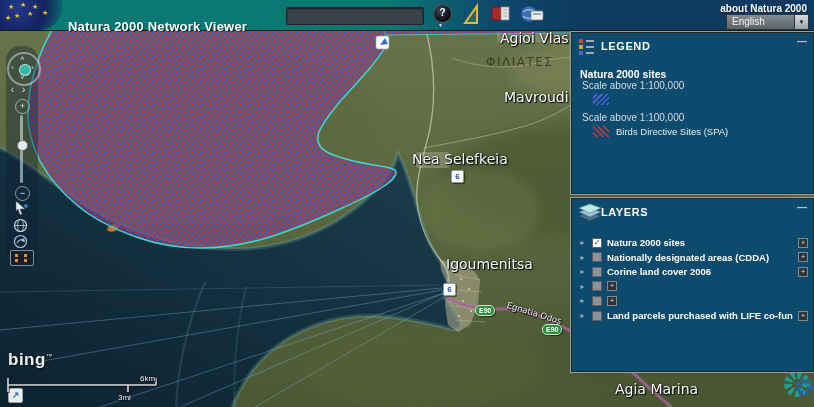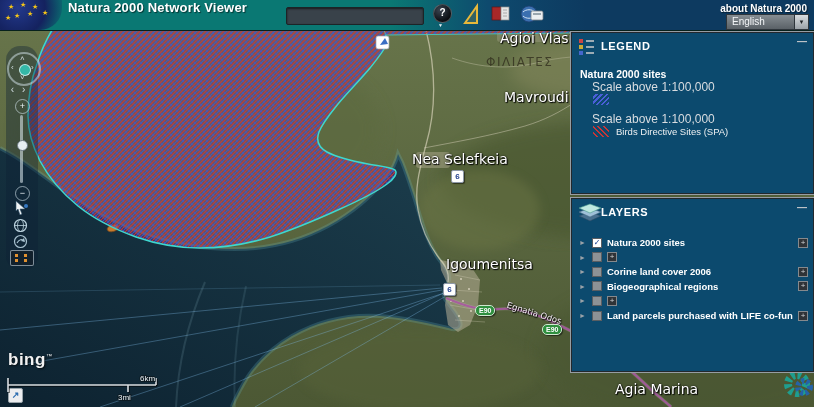--- a/index.html
+++ b/index.html
@@ -7,21 +7,21 @@
   .stage{position:relative;width:814px;height:407px;overflow:hidden;
          font-family:"Liberation Sans",sans-serif;background:#16333f;}
   
   .header{position:absolute;left:0;top:0;width:814px;height:30px;
     background:linear-gradient(90deg,#0a7873 0%,#0a7873 48%,#0e4a6e 60%,#0d3a60 72%,#0d3a60 100%);
     border-bottom:1px solid #06211c;z-index:40;}
   .eu-logo{position:absolute;left:0;top:0;width:62px;height:30px;
     background:radial-gradient(circle at 18px 8px,#23398c 0%,#14225f 55%,#0a7873 100%);
     border-bottom-right-radius:22px;overflow:hidden;}
   .eu-logo .star{position:absolute;color:#f4c518;font-size:7px;line-height:7px;}
-  .app-title{position:absolute;left:68px;top:0;font-size:13px;font-weight:bold;color:#fff;
+  .app-title{position:absolute;left:68px;top:19px;font-size:13px;font-weight:bold;color:#fff;
     text-shadow:1px 1px 1px rgba(0,0,0,.55);letter-spacing:.2px;}
   .search-input{position:absolute;left:286px;top:7px;width:128px;height:16px;
     background:#39424a;border:1px solid #1c2427;border-radius:2px;color:#dfe6ea;
     font-size:10px;padding:0 4px;box-shadow:inset 0 1px 2px rgba(0,0,0,.6);}
   .hdr-tool{position:absolute;top:4px;width:22px;height:24px;cursor:pointer;}
   .identify-circle{position:absolute;left:1px;top:0;width:17px;height:17px;border-radius:50%;
     background:radial-gradient(circle at 35% 30%,#3a4450,#0b0e13 70%);
     border:1px solid rgba(255,255,255,.25);color:#fff;font-size:10px;font-weight:bold;
     text-align:center;line-height:16px;}
   .identify-caret{position:absolute;left:6px;top:19px;font-size:5px;color:#e8f0f4;line-height:5px;}
@@ -86,21 +86,21 @@
     border:1px solid #969da3;box-shadow:inset 0 0 0 1px #23282d;z-index:30;}
   .panel-legend{top:31px;height:162px;}
   .panel-layers{top:197px;height:174px;}
   .panel-head{position:absolute;left:0;top:0;width:100%;height:26px;}
   .panel-title{position:absolute;left:30px;top:8px;font-size:11px;font-weight:bold;color:#fff;
     letter-spacing:.6px;}
   .panel-min{position:absolute;right:7px;top:4px;color:#c2c6ca;font-size:10px;font-weight:bold;
     cursor:pointer;}
   .legend-ico{position:absolute;left:7px;top:5px;}
   .lg-group{position:absolute;left:9px;top:36px;font-size:10.5px;font-weight:bold;color:#fff;}
-  .lg-scale{position:absolute;left:21px;font-size:12px;color:#d8dce0;}
+  .lg-scale{position:absolute;left:11px;font-size:10px;color:#d8dce0;}
   .lg-item{position:absolute;left:22px;display:flex;align-items:center;gap:7px;}
   .lg-swatch{width:16px;height:11px;flex:0 0 auto;}
   .sw-blue{background:repeating-linear-gradient(135deg,transparent 0 2px,#4a5fd8 2px 3.6px);}
   .sw-red{background:repeating-linear-gradient(45deg,transparent 0 2.6px,#c93636 2.6px 4px);}
   .lg-item span{font-size:9.5px;color:#eceff1;}
   .layer-row{position:absolute;left:8px;width:229px;height:13px;display:flex;align-items:center;
     gap:5px;cursor:pointer;}
   .row-arrow{font-size:7px;color:#9aa2a8;flex:0 0 8px;line-height:13px;}
   .row-check{flex:0 0 10px;width:10px;height:10px;border:1px solid #5a5e62;box-sizing:border-box;
     font-size:8px;line-height:8px;text-align:center;color:#123a8c;}
@@ -379,32 +379,32 @@
     <div id="layer-rows">
         <div class="layer-row" style="top: 38px;">
           <span class="row-arrow">►</span>
           <span class="row-check on">✓</span>
           <span class="row-label">Natura 2000 sites</span>
           <span class="row-add">+</span>
         </div>
         <div class="layer-row" style="top: 52.6px;">
           <span class="row-arrow">►</span>
           <span class="row-check off"></span>
+          <span class="row-label">Nationally designated areas (CDDA)</span>
           <span class="row-add">+</span>
         </div>
         <div class="layer-row" style="top: 67.2px;">
           <span class="row-arrow">►</span>
           <span class="row-check off"></span>
           <span class="row-label">Corine land cover 2006</span>
           <span class="row-add">+</span>
         </div>
         <div class="layer-row" style="top: 81.8px;">
           <span class="row-arrow">►</span>
           <span class="row-check off"></span>
-          <span class="row-label">Biogeographical regions</span>
           <span class="row-add">+</span>
         </div>
         <div class="layer-row" style="top: 96.4px;">
           <span class="row-arrow">►</span>
           <span class="row-check off"></span>
           <span class="row-add">+</span>
         </div>
         <div class="layer-row" style="top: 111px;">
           <span class="row-arrow">►</span>
           <span class="row-check off"></span>

